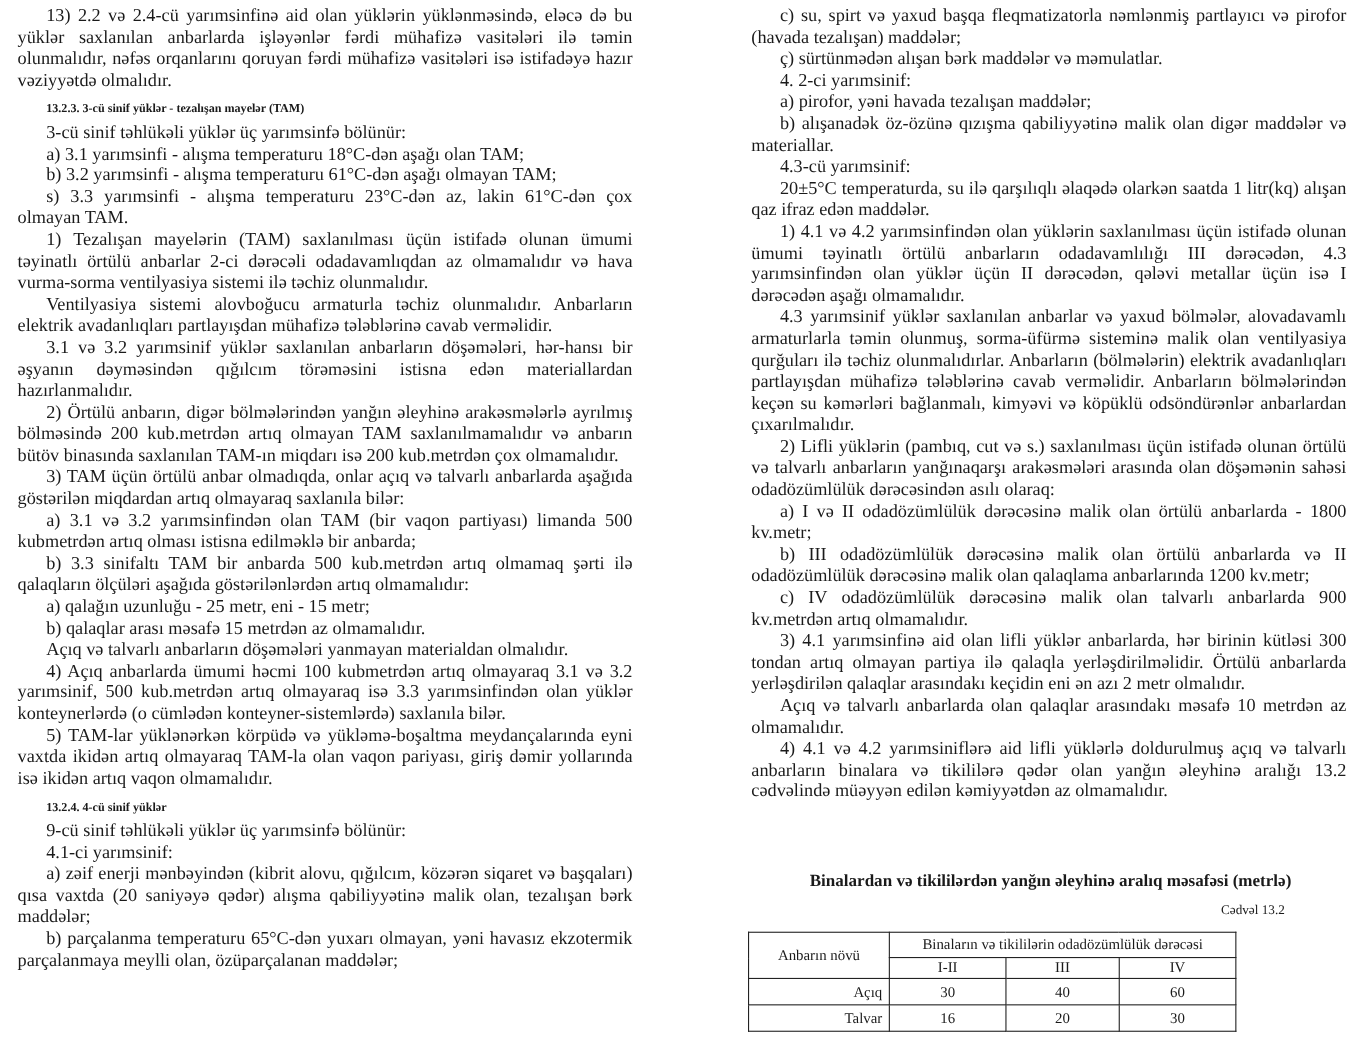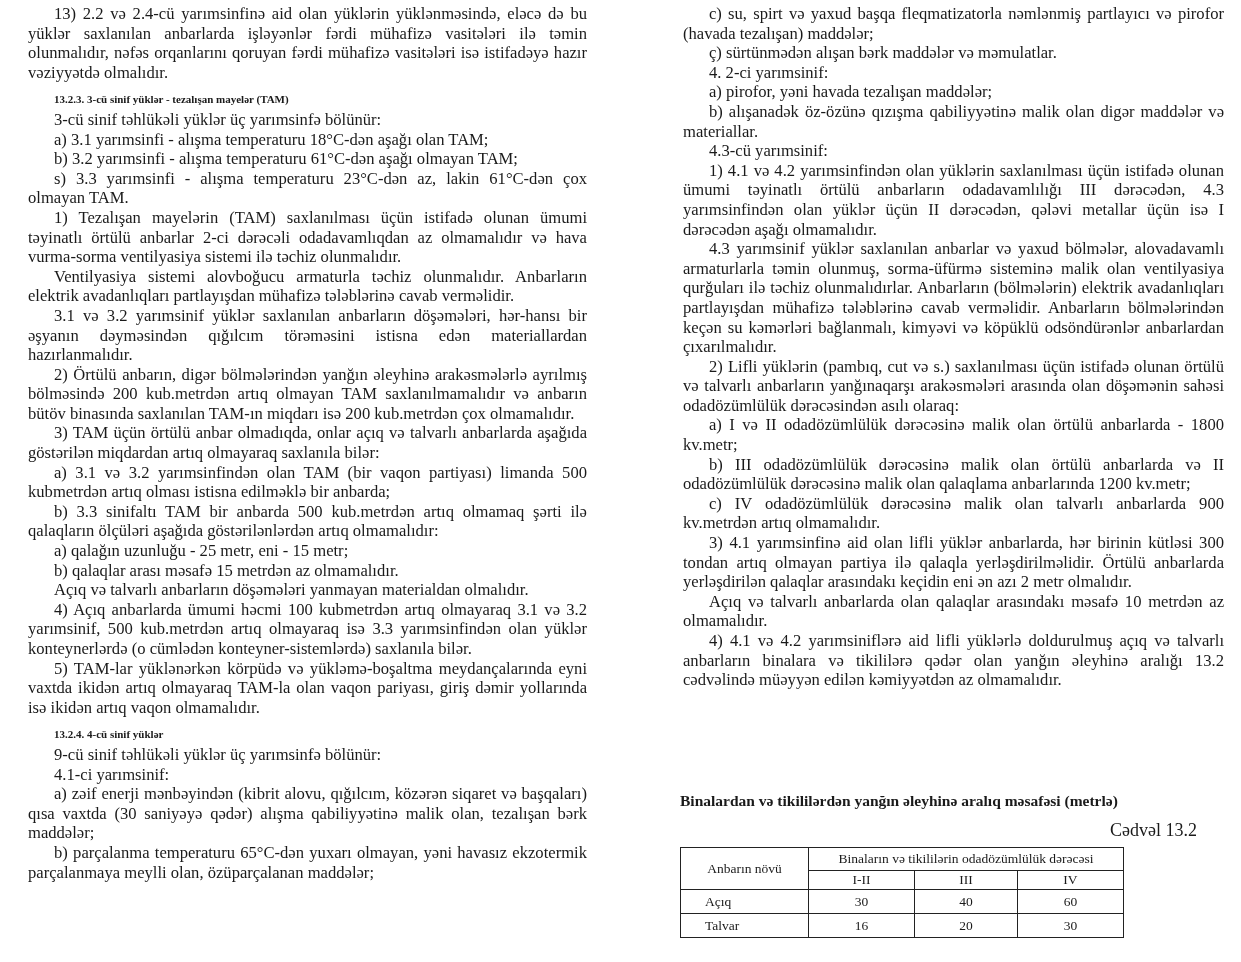--- a/index.html
+++ b/index.html
@@ -7,42 +7,42 @@
       width: 1241px; height: 962px; overflow: hidden;
       background: #ffffff; color: #1a1a1a;
       font-family: "Liberation Serif", "DejaVu Serif", serif;
       position: relative;
     }
     .page-col {
       position: absolute; top: 4px;
       font-size: 16.6px; line-height: 19.6px;
       text-align: justify;
     }
-    #left-col { left: 28px; width: 559px; }
+    #left-col { left: 16px; width: 559px; }
     #right-col { left: 683px; width: 541px; }
     .p { margin: 0; text-indent: 26px; }
     .heading { font-weight: bold; margin: 8px 0 0 0; text-indent: 26px; font-size: 11px; }
     .table-title {
       position: absolute; left: 680px; width: 550px; top: 792px;
-      font-weight: bold; font-size: 15.5px;
+      text-align: center; font-weight: bold; font-size: 15.5px;
     }
     .table-caption {
       position: absolute; left: 1110px; top: 820px;
-      font-size: 18px;
+      font-size: 12px;
       text-align: right;
     }
     table.data {
       position: absolute; left: 680px; top: 847px; width: 444px;
       border-collapse: collapse; font-size: 13.5px;
     }
     table.data td, table.data th {
       border: 1.5px solid #222; font-weight: normal; padding: 0 6px;
       text-align: center; vertical-align: middle;
     }
-    table.data .rowhead { text-align: left; padding-left: 24px; }
+    table.data .rowhead { text-align: right; padding-left: 24px; }
     table.data tr.h1 td { height: 22px; }
     table.data tr.h2 td { height: 18px; font-family: Liberation Serif, serif; }
     table.data tr.r td { height: 23px; }
   </style>
 </head>
 <body>
 
 <div id="left-col" class="page-col">
   <p class="p">13) 2.2 və 2.4-cü yarımsinfinə aid olan yüklərin yüklənməsində, eləcə də bu yüklər saxlanılan anbarlarda işləyənlər fərdi mühafizə vasitələri ilə təmin olunmalıdır, nəfəs orqanlarını qoruyan fərdi mühafizə vasitələri isə istifadəyə hazır vəziyyətdə olmalıdır.</p>
   <p class="heading">13.2.3. 3-cü sinif yüklər - tezalışan mayelər (TAM)</p>
@@ -58,31 +58,32 @@
   <p class="p">a) 3.1 və 3.2 yarımsinfindən olan TAM (bir vaqon partiyası) limanda 500 kubmetrdən artıq olması istisna edilməklə bir anbarda;</p>
   <p class="p">b) 3.3 sinifaltı TAM bir anbarda 500 kub.metrdən artıq olmamaq şərti ilə qalaqların ölçüləri aşağıda göstərilənlərdən artıq olmamalıdır:</p>
   <p class="p">a) qalağın uzunluğu - 25 metr, eni - 15 metr;</p>
   <p class="p">b) qalaqlar arası məsafə 15 metrdən az olmamalıdır.</p>
   <p class="p">Açıq və talvarlı anbarların döşəmələri yanmayan materialdan olmalıdır.</p>
   <p class="p">4) Açıq anbarlarda ümumi həcmi 100 kubmetrdən artıq olmayaraq 3.1 və 3.2 yarımsinif, 500 kub.metrdən artıq olmayaraq isə 3.3 yarımsinfindən olan yüklər konteynerlərdə (o cümlədən konteyner-sistemlərdə) saxlanıla bilər.</p>
   <p class="p">5) TAM-lar yüklənərkən körpüdə və yükləmə-boşaltma meydançalarında eyni vaxtda ikidən artıq olmayaraq TAM-la olan vaqon pariyası, giriş dəmir yollarında isə ikidən artıq vaqon olmamalıdır.</p>
   <p class="heading">13.2.4. 4-cü sinif yüklər</p>
   <p class="p">9-cü sinif təhlükəli yüklər üç yarımsinfə bölünür:</p>
   <p class="p">4.1-ci yarımsinif:</p>
-  <p class="p">a) zəif enerji mənbəyindən (kibrit alovu, qığılcım, közərən siqaret və başqaları) qısa vaxtda (30 saniyəyə qədər) alışma qabiliyyətinə malik olan, tezalışan bərk maddələr;</p>
+  <p class="p">a) zəif enerji mənbəyindən (kibrit alovu, qığılcım, közərən siqaret və başqaları) qısa vaxtda (20 saniyəyə qədər) alışma qabiliyyətinə malik olan, tezalışan bərk maddələr;</p>
   <p class="p">b) parçalanma temperaturu 65°C-dən yuxarı olmayan, yəni havasız ekzotermik parçalanmaya meylli olan, özüparçalanan maddələr;</p>
 </div>
 
 <div id="right-col" class="page-col">
   <p class="p">c) su, spirt və yaxud başqa fleqmatizatorla nəmlənmiş partlayıcı və pirofor (havada tezalışan) maddələr;</p>
   <p class="p">ç) sürtünmədən alışan bərk maddələr və məmulatlar.</p>
   <p class="p">4. 2-ci yarımsinif:</p>
   <p class="p">a) pirofor, yəni havada tezalışan maddələr;</p>
   <p class="p">b) alışanadək öz-özünə qızışma qabiliyyətinə malik olan digər maddələr və materiallar.</p>
   <p class="p">4.3-cü yarımsinif:</p>
+  <p class="p">20±5°C temperaturda, su ilə qarşılıqlı əlaqədə olarkən saatda 1 litr(kq) alışan qaz ifraz edən maddələr.</p>
   <p class="p">1) 4.1 və 4.2 yarımsinfindən olan yüklərin saxlanılması üçün istifadə olunan ümumi təyinatlı örtülü anbarların odadavamlılığı III dərəcədən, 4.3 yarımsinfindən olan yüklər üçün II dərəcədən, qələvi metallar üçün isə I dərəcədən aşağı olmamalıdır.</p>
   <p class="p">4.3 yarımsinif yüklər saxlanılan anbarlar və yaxud bölmələr, alovadavamlı armaturlarla təmin olunmuş, sorma-üfürmə sisteminə malik olan ventilyasiya qurğuları ilə təchiz olunmalıdırlar. Anbarların (bölmələrin) elektrik avadanlıqları partlayışdan mühafizə tələblərinə cavab verməlidir. Anbarların bölmələrindən keçən su kəmərləri bağlanmalı, kimyəvi və köpüklü odsöndürənlər anbarlardan çıxarılmalıdır.</p>
   <p class="p">2) Lifli yüklərin (pambıq, cut və s.) saxlanılması üçün istifadə olunan örtülü və talvarlı anbarların yanğınaqarşı arakəsmələri arasında olan döşəmənin sahəsi odadözümlülük dərəcəsindən asılı olaraq:</p>
   <p class="p">a) I və II odadözümlülük dərəcəsinə malik olan örtülü anbarlarda - 1800 kv.metr;</p>
   <p class="p">b) III odadözümlülük dərəcəsinə malik olan örtülü anbarlarda və II odadözümlülük dərəcəsinə malik olan qalaqlama anbarlarında 1200 kv.metr;</p>
   <p class="p">c) IV odadözümlülük dərəcəsinə malik olan talvarlı anbarlarda 900 kv.metrdən artıq olmamalıdır.</p>
   <p class="p">3) 4.1 yarımsinfinə aid olan lifli yüklər anbarlarda, hər birinin kütləsi 300 tondan artıq olmayan partiya ilə qalaqla yerləşdirilməlidir. Örtülü anbarlarda yerləşdirilən qalaqlar arasındakı keçidin eni ən azı 2 metr olmalıdır.</p>
   <p class="p">Açıq və talvarlı anbarlarda olan qalaqlar arasındakı məsafə 10 metrdən az olmamalıdır.</p>
   <p class="p">4) 4.1 və 4.2 yarımsiniflərə aid lifli yüklərlə doldurulmuş açıq və talvarlı anbarların binalara və tikililərə qədər olan yanğın əleyhinə aralığı 13.2 cədvəlində müəyyən edilən kəmiyyətdən az olmamalıdır.</p>
 </div>

